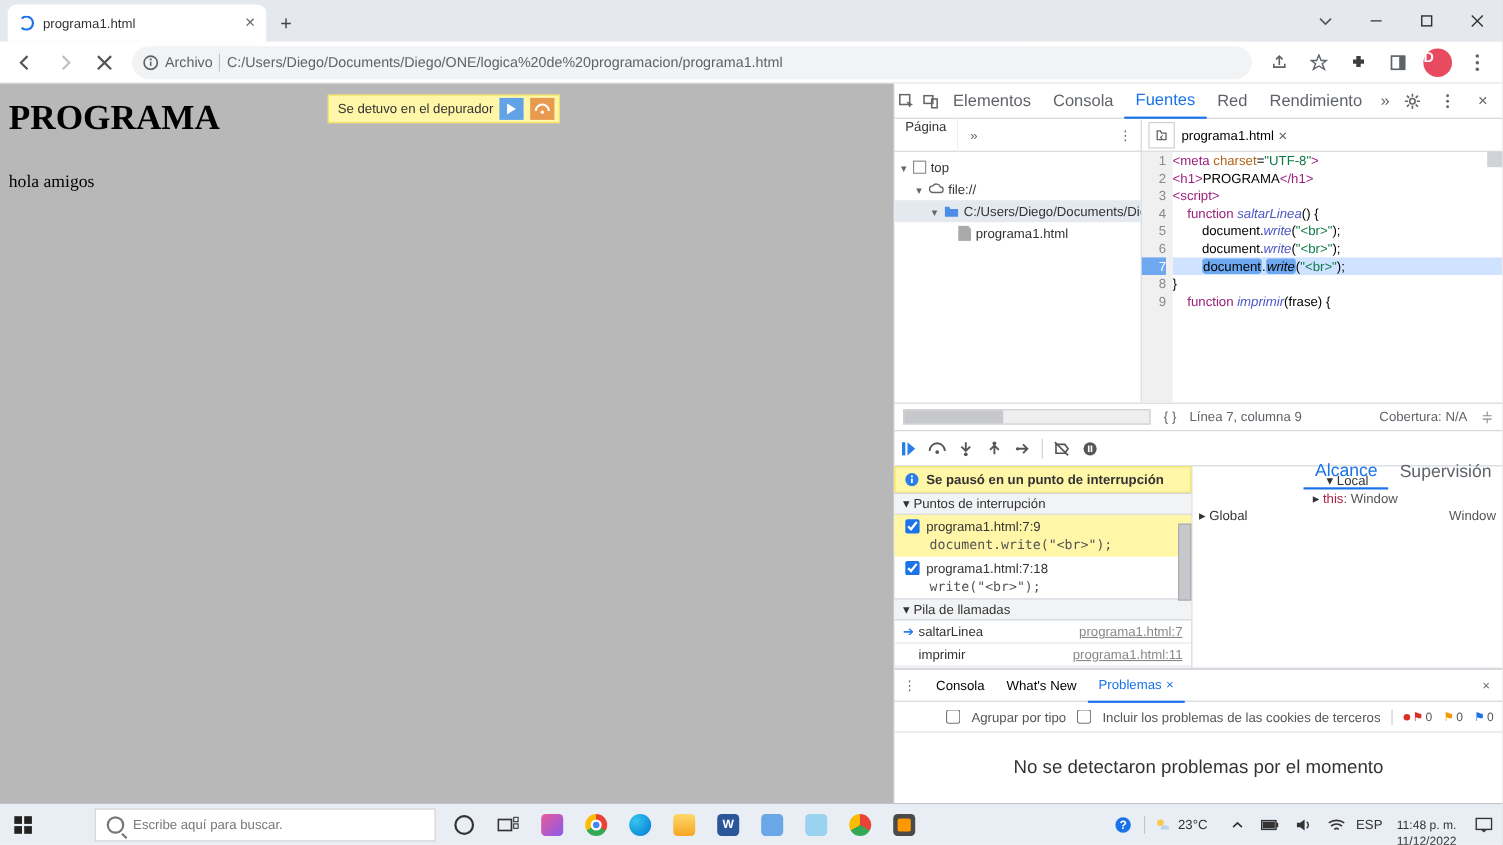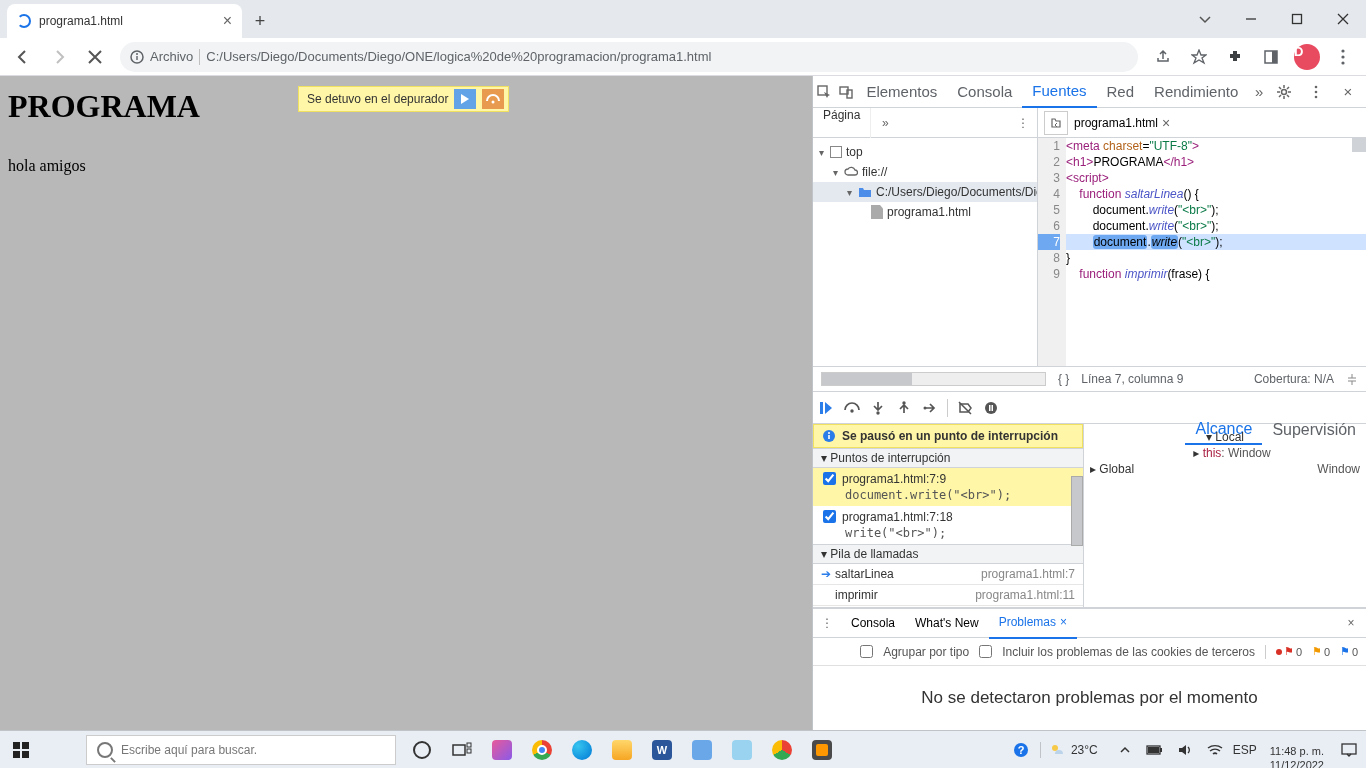--- a/index.html
+++ b/index.html
@@ -88,21 +88,21 @@
   .rtab { padding:0 10px; height:30px; align-items:center; color:#5f6368; }
   .rtab.active { color:#1a73e8; border-bottom:2px solid #1a73e8; }
 
   .banner { background:#fff6a8; border:1px solid #f1e160; align-items:center; gap:6px; padding:4px 8px; font-size:12px; font-weight:600; }
   .sect { background:#f1f3f4; border-top:1px solid #d0d4d9; border-bottom:1px solid #d0d4d9; padding:2px 8px; font-size:12px; }
   .bprow { padding:3px 20px 3px 10px; font-size:12px; line-height:16px; }
   .bprow.hi { background:#fff6a8; }
   .bpcode { font-family:Consolas,monospace; color:#555; padding-left:22px; }
   .cb { width:13px; height:13px; accent-color:#1a73e8; vertical-align:-2px; margin-right:6px; }
   .callrow { padding:3px 8px; align-items:center; font-size:12px; border-bottom:1px solid #e6e6e6; }
-  .callrow .loc { margin-left:auto; color:#888; }
+  .callrow .loc { margin-left:auto; color:#888;text-decoration:underline; }
   .arrow-blue { color:#2b7de9; margin-right:4px; }
   .vscroll-thumb { position:absolute; right:0; top:52px; width:12px; height:70px; background:#c6c8cc; border:1px solid #aaa; }
 
   .scopeTree { padding:6px 6px; font-family:Consolas,monospace;text-align:center; }
   .scoperow { height:16px; }
   .scoperow .key { color:#a24; }
   .scoperow .val { color:#555; }
 
   .drawer-tabs { height:30px; border-top:1px solid #d0d4d9; border-bottom:1px solid #d0d4d9; align-items:center; font-size:12px; }
   .drawerX { margin-left:auto; width:30px; text-align:center; color:#666; }

